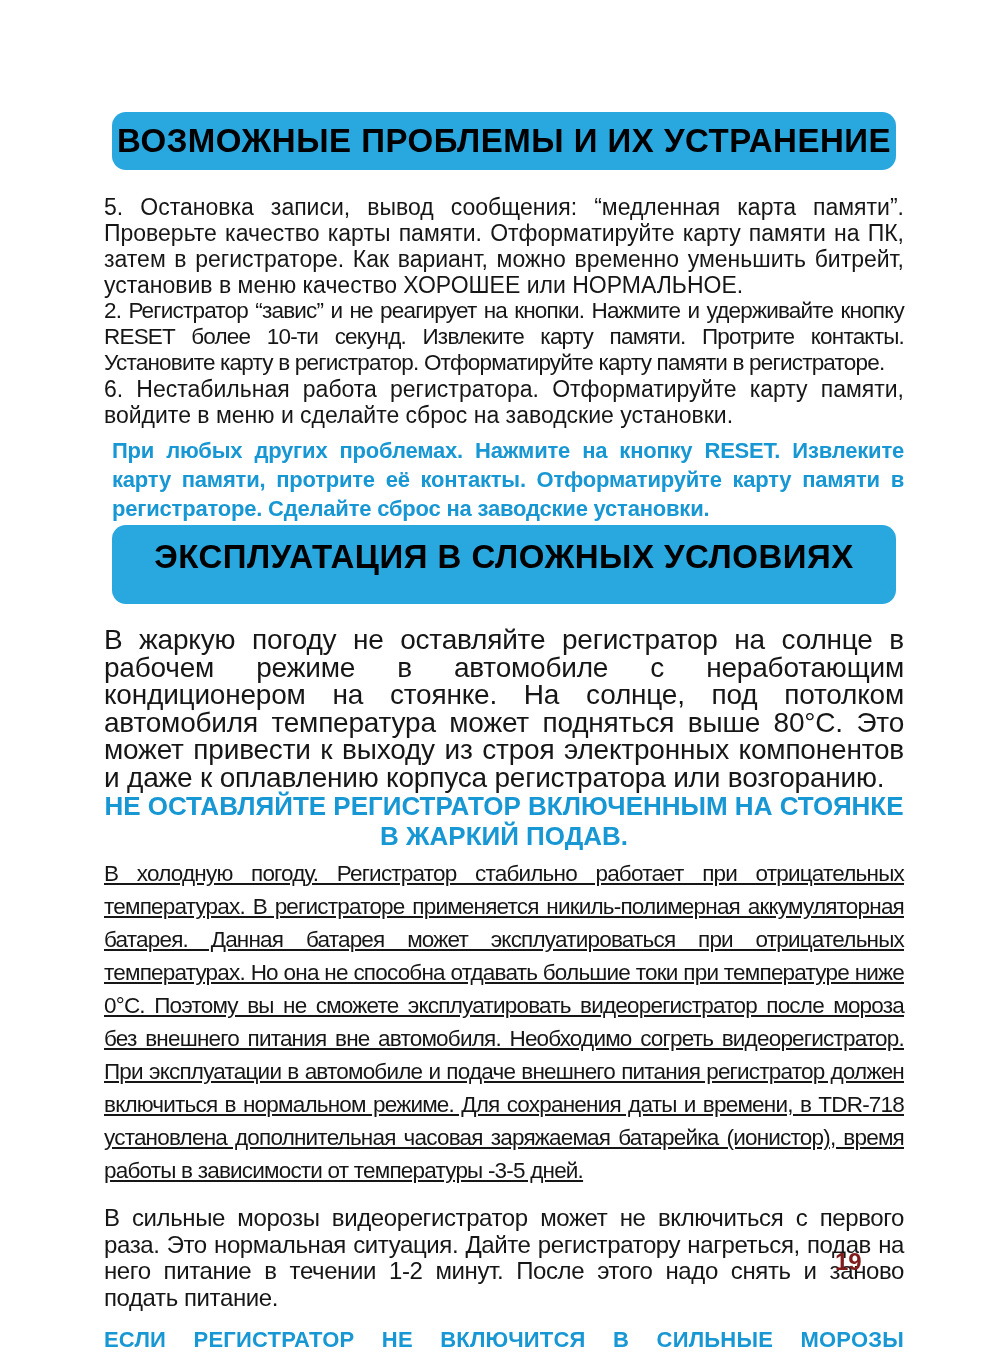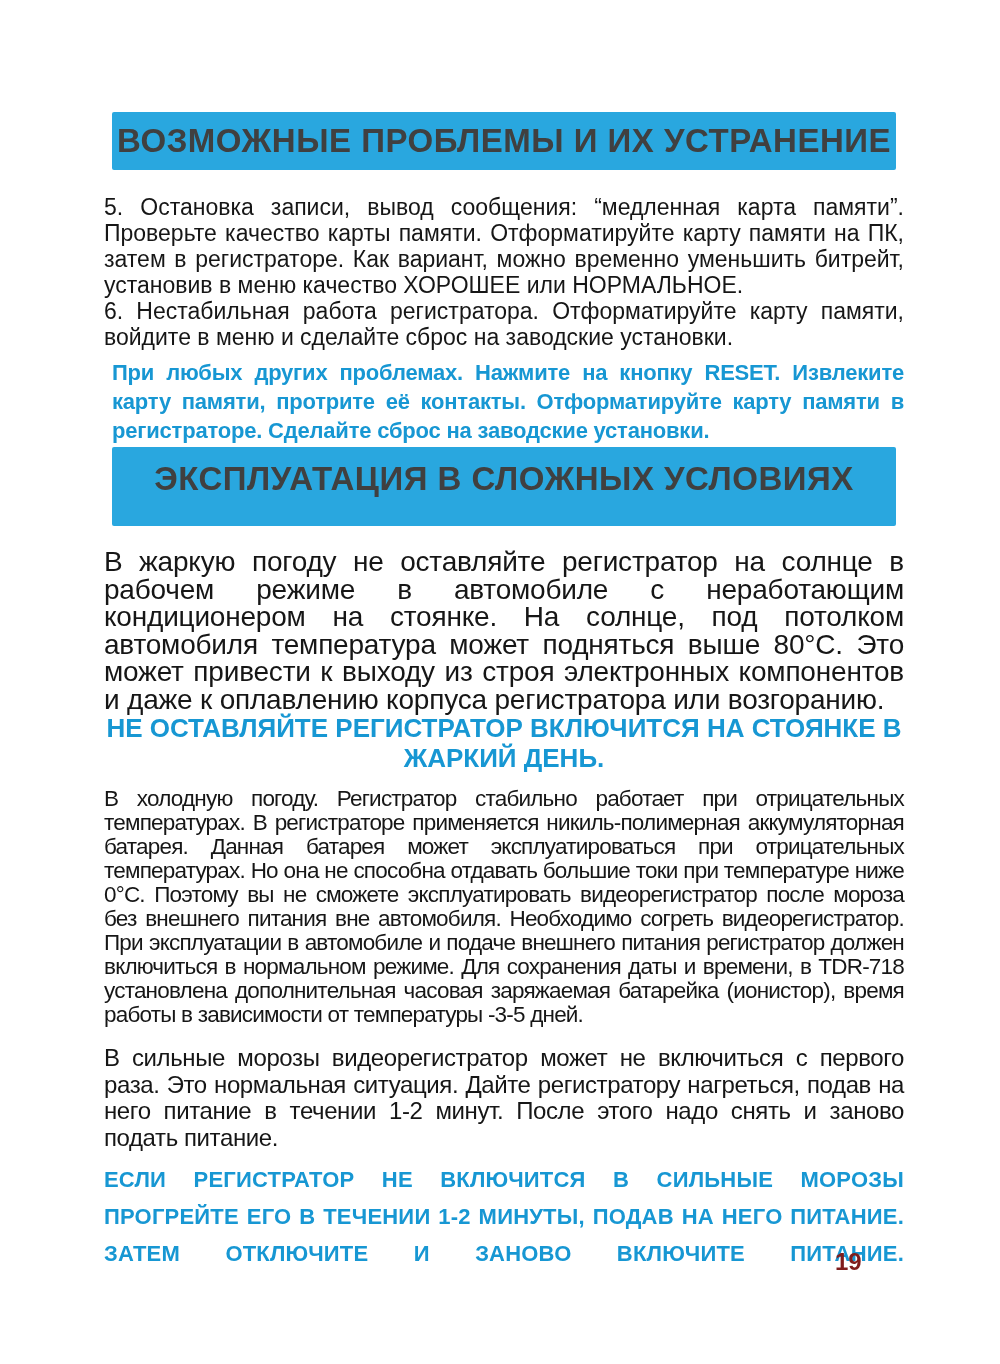--- a/index.html
+++ b/index.html
@@ -17,25 +17,25 @@
   }
   .page {
     position: absolute;
     inset: 0;
     padding: 112px 96px 0 104px;
     box-sizing: border-box;
     background: #ffffff;
   }
   .banner {
     background: var(--banner-blue, #29a7df);
-    color: #404040;
+    color: #000000;
     font-weight: bold;
     text-align: center;
     margin: 0 8px;
-    border-radius: 2px;
+    border-radius: 14px;
     letter-spacing: 0.5px;
   }
   .banner-1 {
     height: 58px;
     line-height: 58px;
     font-size: 33px;
   }
   .banner-2 {
     margin-top: 2px;
     height: 79px;
@@ -71,22 +71,23 @@
   }
   .warn-center {
     margin: 0;
     color: var(--accent-blue, #1797d3);
     font-weight: bold;
     font-size: 26px;
     line-height: 30px;
     text-align: center;
   }
   .cold-para {
-    margin-top: 14px;
-    line-height: 24px;
+    margin-top: 6px;
+    line-height: 33px;
+    text-decoration: underline;
   }
   .frost-para {
     margin-top: 18px;
     font-size: 24px;
     line-height: 26.5px;
     letter-spacing: -0.4px;
   }
   .warn-justify {
     margin: 10px 0 0 0;
     color: var(--accent-blue, #1797d3);
@@ -110,32 +111,33 @@
 <body style="--banner-blue: #29a7df; --accent-blue: #1797d3;">
 
 <div class="page">
 
   <div class="banner banner-1">
     <span>ВОЗМОЖНЫЕ ПРОБЛЕМЫ И ИХ УСТРАНЕНИЕ</span>
   </div>
 
   <p class="body first-para">5. Остановка записи, вывод сообщения: “медленная карта памяти”. Проверьте качество карты памяти. Отформатируйте карту памяти на ПК, затем в регистраторе. Как вариант, можно временно уменьшить битрейт, установив в меню качество ХОРОШЕЕ или НОРМАЛЬНОЕ.</p>
 
+  <p class="body condensed">2. Регистратор “завис” и не реагирует на кнопки. Нажмите и удерживайте кнопку RESET более 10-ти секунд. Извлеките карту памяти. Протрите контакты. Установите карту в регистратор. Отформатируйте карту памяти в регистраторе.</p>
 
   <p class="body">6. Нестабильная работа регистратора. Отформатируйте карту памяти, войдите в меню и сделайте сброс на заводские установки.</p>
 
   <p class="note-blue">При любых других проблемах. Нажмите на кнопку RESET. Извлеките карту памяти, протрите её контакты. Отформатируйте карту памяти в регистраторе. Сделайте сброс на заводские установки.</p>
 
   <div class="banner banner-2">
     <span>ЭКСПЛУАТАЦИЯ В СЛОЖНЫХ УСЛОВИЯХ</span>
   </div>
 
   <p class="body heat-para">В жаркую погоду не оставляйте регистратор на солнце в рабочем режиме в автомобиле с неработающим кондиционером на стоянке. На солнце, под потолком автомобиля температура может подняться выше 80°С. Это может привести к выходу из строя электронных компонентов и даже к оплавлению корпуса регистратора или возгоранию.</p>
 
-  <p class="warn-center">НЕ ОСТАВЛЯЙТЕ РЕГИСТРАТОР ВКЛЮЧИТСЯ НА СТОЯНКЕ В ЖАРКИЙ ДЕНЬ.</p>
+  <p class="warn-center">НЕ ОСТАВЛЯЙТЕ РЕГИСТРАТОР ВКЛЮЧЕННЫМ НА СТОЯНКЕ В ЖАРКИЙ ПОДАВ.</p>
 
   <p class="body condensed cold-para">В холодную погоду. Регистратор стабильно работает при отрицательных температурах. В регистраторе применяется никиль-полимерная аккумуляторная батарея. Данная батарея может эксплуатироваться при отрицательных температурах. Но она не способна отдавать большие токи при температуре ниже 0°С. Поэтому вы не сможете эксплуатировать видеорегистратор после мороза без внешнего питания вне автомобиля. Необходимо согреть видеорегистратор. При эксплуатации в автомобиле и подаче внешнего питания регистратор должен включиться в нормальном режиме.  Для сохранения даты и времени, в TDR-718 установлена дополнительная часовая заряжаемая батарейка (ионистор), время работы в зависимости от температуры -3-5 дней.</p>
 
   <p class="body frost-para">В сильные морозы видеорегистратор может не включиться с первого раза. Это нормальная ситуация. Дайте регистратору нагреться, подав на него питание в течении 1-2 минут. После этого надо снять и заново подать питание.</p>
 
   <p class="warn-justify">ЕСЛИ РЕГИСТРАТОР НЕ ВКЛЮЧИТСЯ В СИЛЬНЫЕ МОРОЗЫ ПРОГРЕЙТЕ ЕГО В ТЕЧЕНИИ 1-2 МИНУТЫ, ПОДАВ НА НЕГО ПИТАНИЕ. ЗАТЕМ ОТКЛЮЧИТЕ И ЗАНОВО ВКЛЮЧИТЕ ПИТАНИЕ.</p>
 
   <div class="page-number">19</div>
 
 </div>

